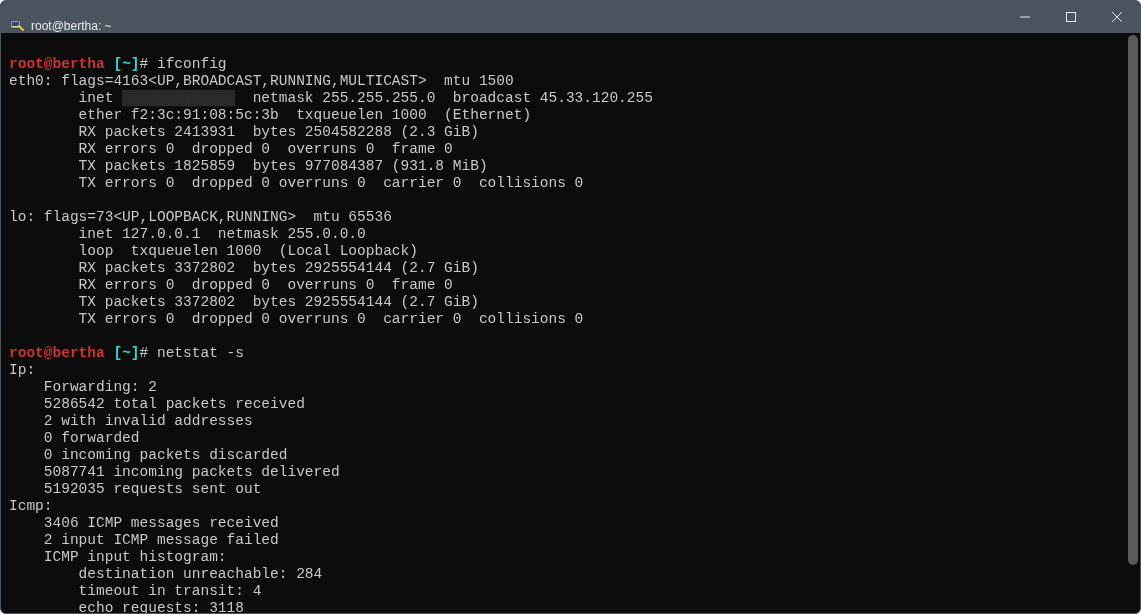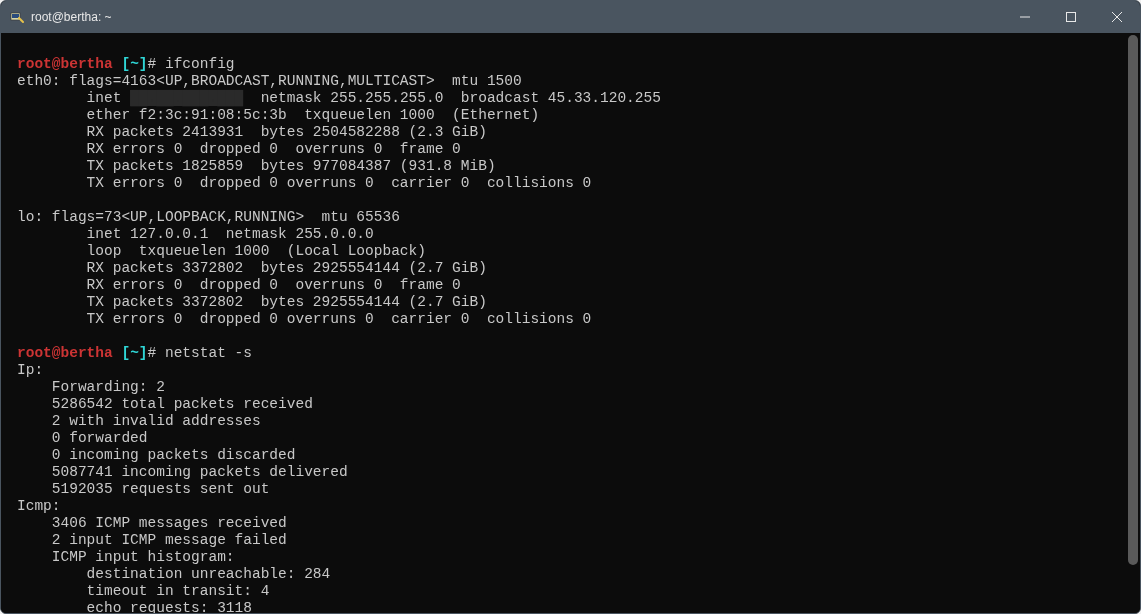--- a/index.html
+++ b/index.html
@@ -17,21 +17,21 @@
       display: flex;
       flex-direction: column;
       border: 1px solid #4a5560;
       border-radius: 6px;
       overflow: hidden;
     }
     .titlebar {
       height: 32px;
       background: #4a5560;
       display: flex;
-      align-items: center;
+      align-items: flex-end;
       padding-left: 8px;
       color: #e8e8e8;
       font-size: 12px;
       user-select: none;
     }
     .titlebar-icon {
       width: 16px;
       height: 16px;
       margin-right: 6px;
       display: flex;
@@ -45,21 +45,21 @@
       height: 32px;
       display: flex;
       align-items: center;
       justify-content: center;
       color: #e8e8e8;
     }
     .titlebar-btn svg { display:block; }
     .terminal {
       flex: 1;
       background: #0c0c0c;
-      padding: 6px 6px 6px 16px;
+      padding: 6px 6px 6px 8px;
       font-family: Consolas, "Courier New", monospace;
       font-size: 14.5px;
       line-height: 17px;
       color: #c8c8c8;
       white-space: pre;
       overflow: hidden;
       position: relative;
     }
     .scrollbar-track {
       position: absolute;

